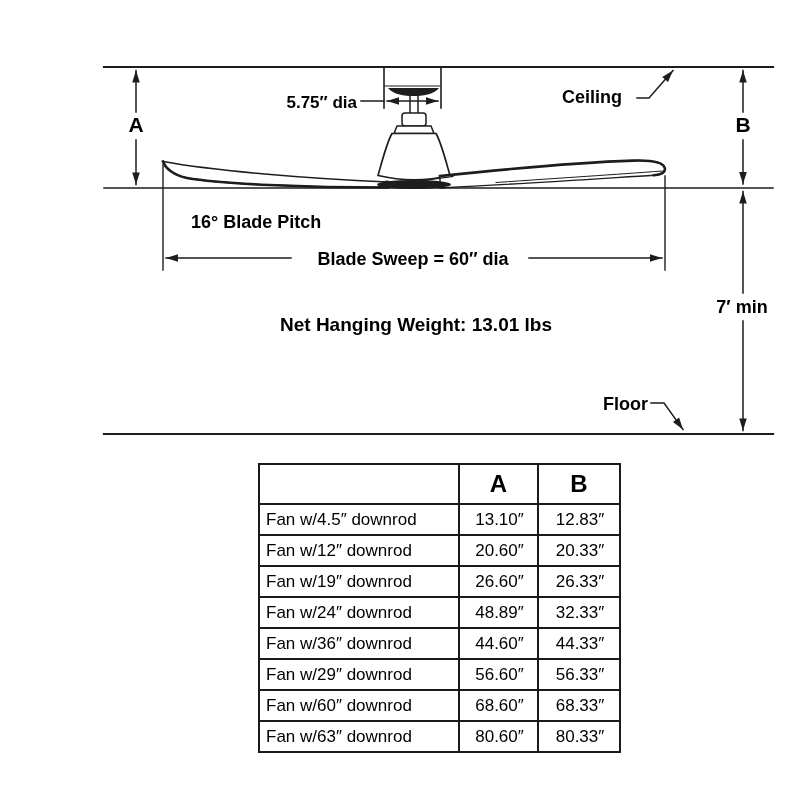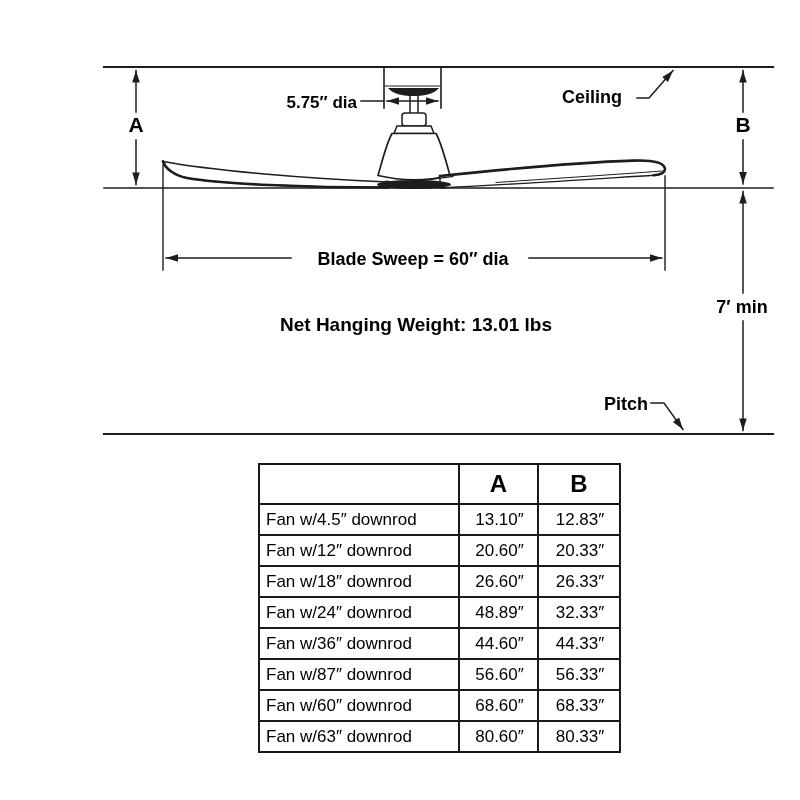--- a/index.html
+++ b/index.html
@@ -120,24 +120,25 @@
 
       <path d="M621,98 L633,98 L657,70.5" stroke-width="1.5" marker-end="url(#arrow)"></path>
       <path d="M635,403 L648,403 L667,429.5" stroke-width="1.5" marker-end="url(#arrow)"></path>
     </g>
   </svg>
 
   <div class="lbl lbl-dia">5.75″ dia</div>
   <div class="lbl lbl-ceiling">Ceiling</div>
   <div class="lbl lbl-a">A</div>
   <div class="lbl lbl-b">B</div>
+  <div class="lbl lbl-pitch">16° Blade Pitch</div>
   <div class="lbl lbl-sweep">Blade Sweep = 60″ dia</div>
   <div class="lbl lbl-weight">Net Hanging Weight: 13.01 lbs</div>
   <div class="lbl lbl-min">7′ min</div>
-  <div class="lbl lbl-floor">Pitch</div>
+  <div class="lbl lbl-floor">Floor</div>
 
   <table class="dims">
     <colgroup>
         <col class="c1">
         <col class="c2">
         <col class="c3">
       </colgroup>
     <thead>
       <tr>
         <th></th>
@@ -150,36 +151,36 @@
         <td class="rowlbl">Fan w/4.5″ downrod</td>
         <td class="num">13.10″</td>
         <td class="num">12.83″</td>
       </tr>
       <tr>
         <td class="rowlbl">Fan w/12″ downrod</td>
         <td class="num">20.60″</td>
         <td class="num">20.33″</td>
       </tr>
       <tr>
-        <td class="rowlbl">Fan w/18″ downrod</td>
+        <td class="rowlbl">Fan w/19″ downrod</td>
         <td class="num">26.60″</td>
         <td class="num">26.33″</td>
       </tr>
       <tr>
         <td class="rowlbl">Fan w/24″ downrod</td>
         <td class="num">48.89″</td>
         <td class="num">32.33″</td>
       </tr>
       <tr>
         <td class="rowlbl">Fan w/36″ downrod</td>
         <td class="num">44.60″</td>
         <td class="num">44.33″</td>
       </tr>
       <tr>
-        <td class="rowlbl">Fan w/87″ downrod</td>
+        <td class="rowlbl">Fan w/29″ downrod</td>
         <td class="num">56.60″</td>
         <td class="num">56.33″</td>
       </tr>
       <tr>
         <td class="rowlbl">Fan w/60″ downrod</td>
         <td class="num">68.60″</td>
         <td class="num">68.33″</td>
       </tr>
       <tr>
         <td class="rowlbl">Fan w/63″ downrod</td>

